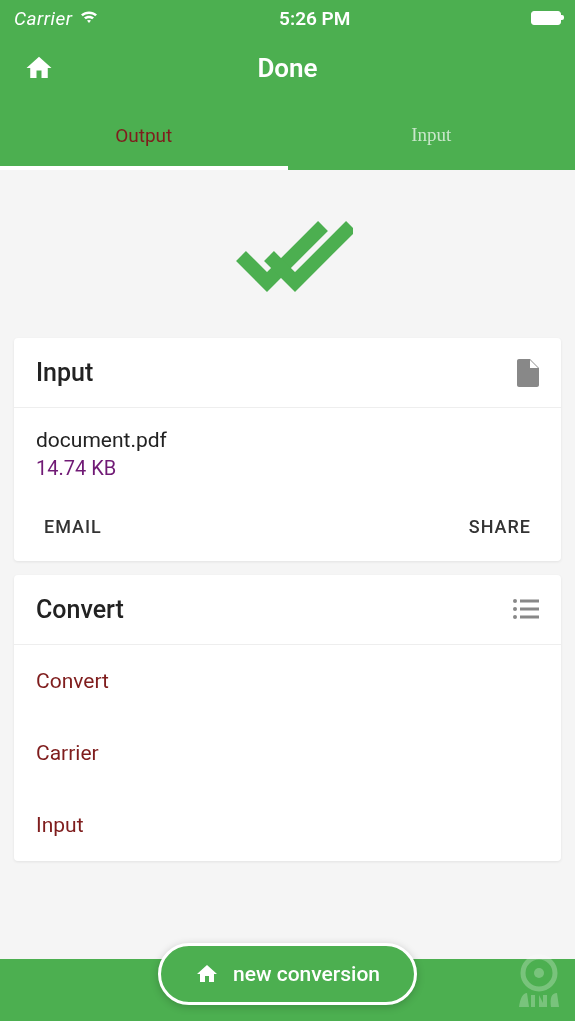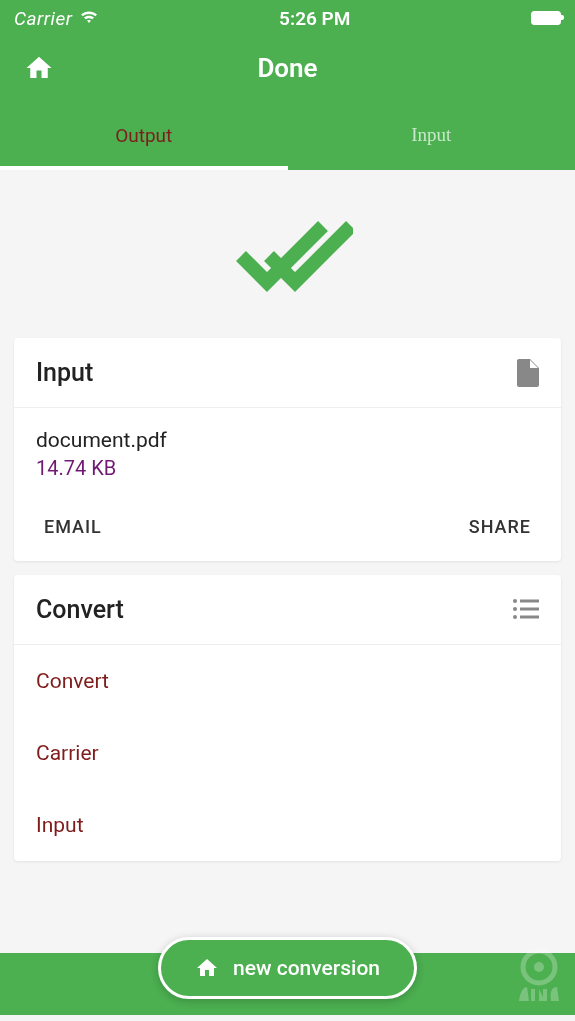--- a/index.html
+++ b/index.html
@@ -143,21 +143,21 @@
       cursor: pointer;
     }
     .action-item {
       padding: 24px 22px;
       font-size: 21px;
       color: #7f1d1d;
       cursor: pointer;
     }
     .bottom-section {
       position: absolute;
-      bottom: 6px;
+      bottom: 0;
       left: 0;
       right: 0;
       height: 62px;
       background: #4CAF50;
       display: flex;
       justify-content: center;
     }
     .new-conversion-btn {
       position: absolute;
       bottom: 16px;

